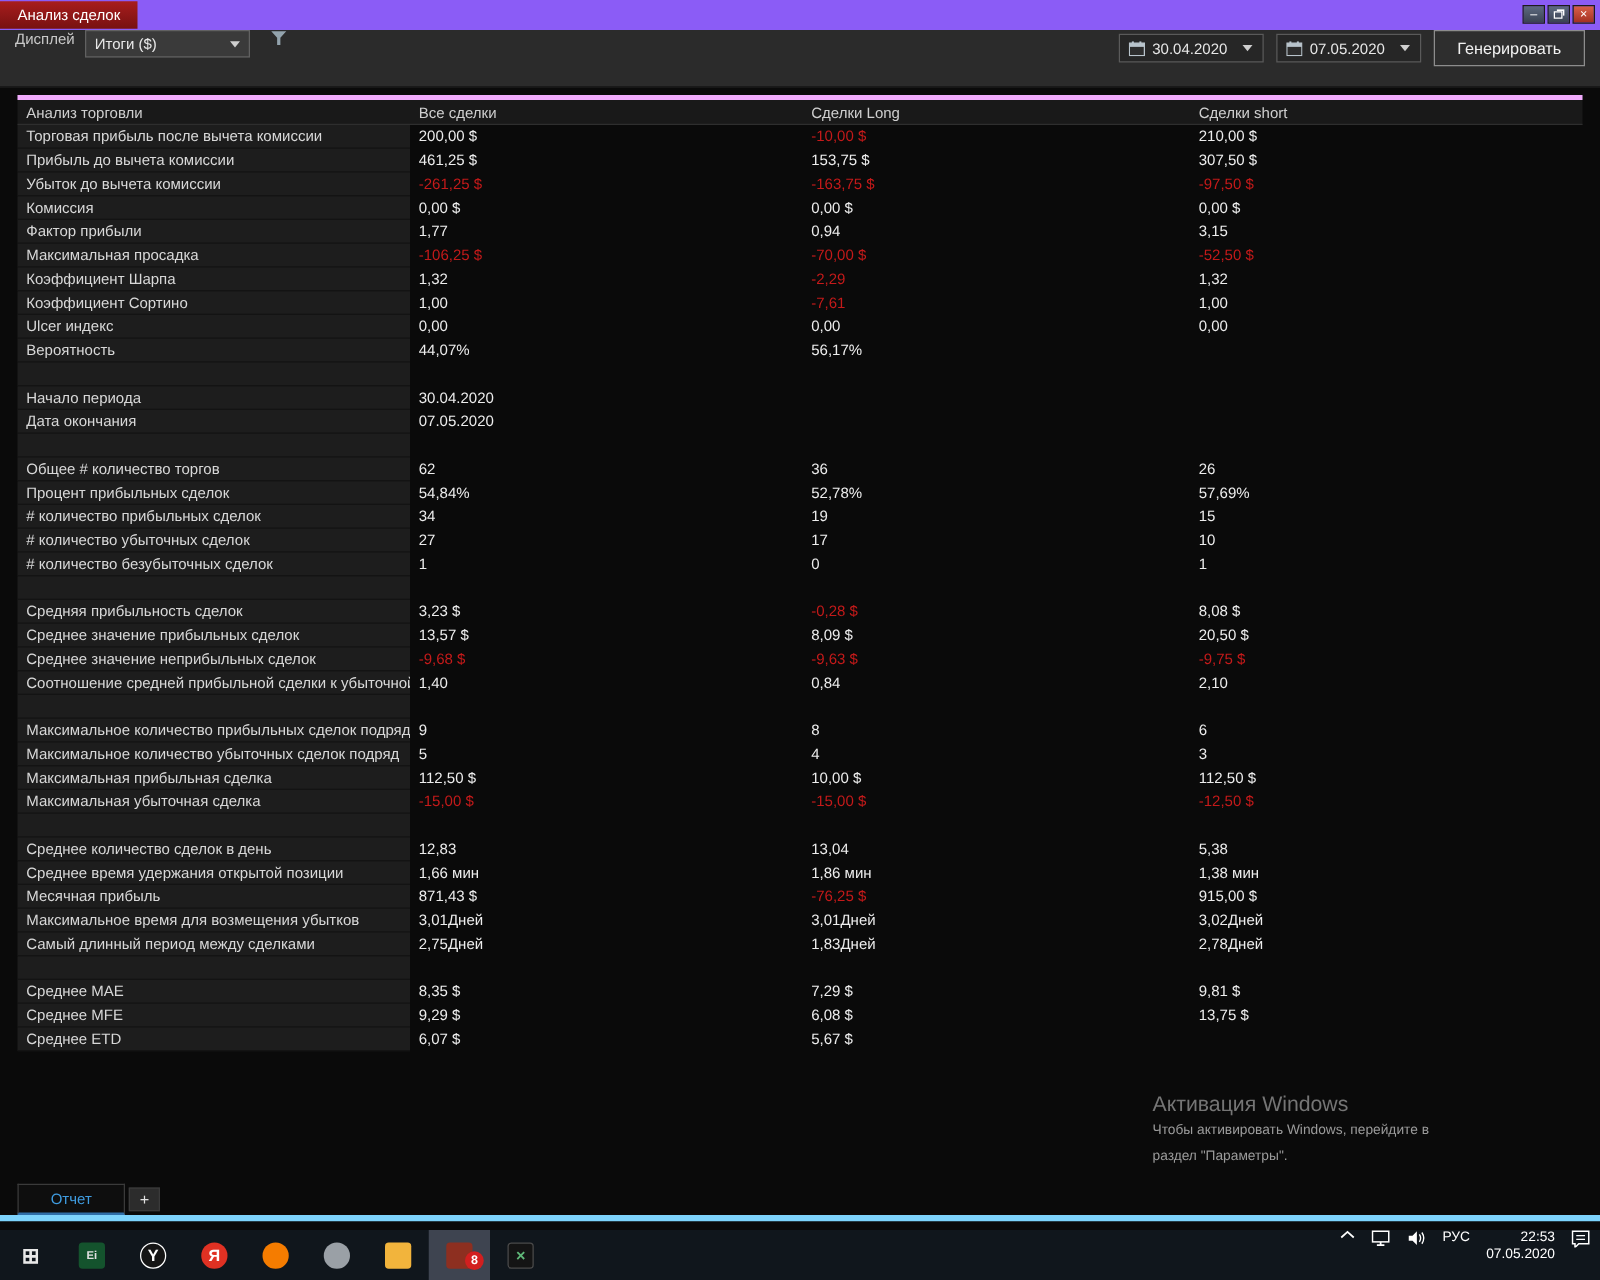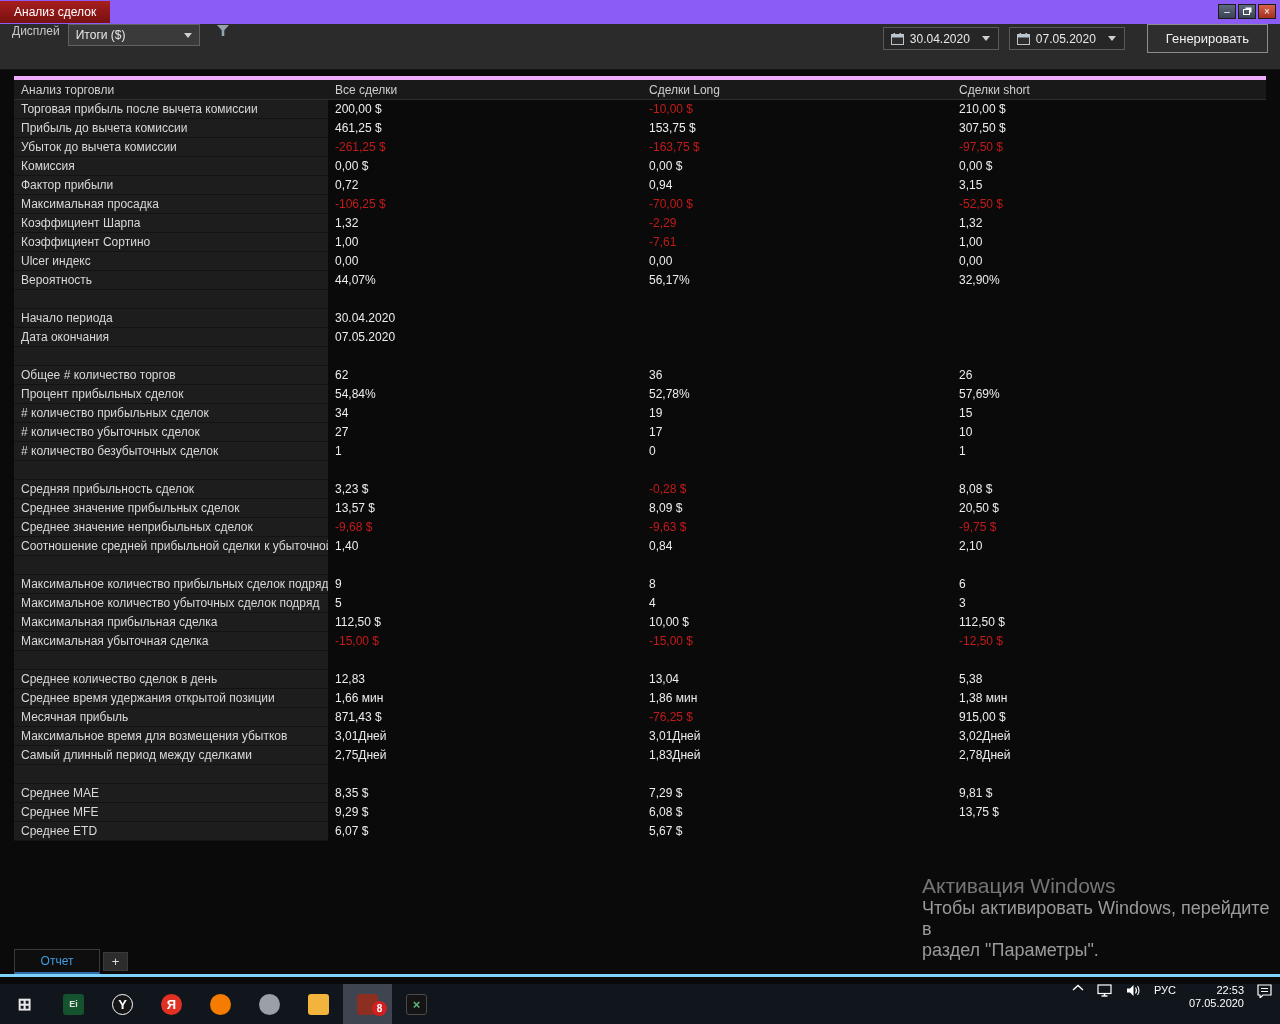--- a/index.html
+++ b/index.html
@@ -27,44 +27,44 @@
   .dropdown { width:132px; height:22px; background:#3a3a3a; border:1px solid #616161;
               color:#e8e8e8; font-size:12px; display:flex; align-items:center; padding:0 7px; }
   .caret { width:0; height:0; border-left:4px solid transparent; border-right:4px solid transparent;
            border-top:5px solid #cfcfcf; margin-left:auto; }
   .funnel { margin-left:16px; display:flex; align-items:center; }
   .toolbar-right { margin-left:auto; display:flex; gap:10px; align-items:center; }
   .datepicker { height:23px; min-width:116px; background:#262626; border:1px solid #5a5a5a;
                 display:flex; align-items:center; gap:6px; padding:0 7px; color:#e8e8e8; font-size:12px; }
   .datepicker .caret { margin-left:6px; }
   .generate-btn { height:29px; padding:13px 18px; background:#2e2e2e; border:1px solid #8d8d8d;
-                  color:#f2f2f2; font-size:13px; display:flex; align-items:center;margin-left:12px; }
+                  color:#f2f2f2; font-size:13px; display:flex; align-items:center; }
 
   
   .report { position:absolute; top:76px; left:14px; right:14px; }
   .thead { display:grid; grid-template-columns:314px 314px 310px 1fr; height:24px;
            background:#191919; border-top:4px solid #f0abfc; border-bottom:1px solid #2e2e2e;
            align-items:center; color:#cfcfcf; font-size:12px; }
   .thead > div { padding-left:7px; white-space:nowrap; overflow:hidden; }
   .trow { display:grid; grid-template-columns:314px 314px 310px 1fr; height:19px;
           font-size:12px; align-items:center; }
   .tcell { padding-left:7px; white-space:nowrap; overflow:hidden; line-height:19px; }
   .tcell.label { background:#1d1d1d; border-bottom:1px solid #131313; color:#d8d8d8; height:19px; }
   .tcell.value { color:#ededed; }
   .tcell.neg { color:#c41a1a; }
 
   
   .watermark { position:absolute; left:922px; top:874px; width:350px; }
-  .wm-title { font-size:21px; color:#757575; }
-  .wm-line { font-size:18px; color:#9b9b9b; line-height:21px; }
+  .wm-title { font-size:17px; color:#757575; }
+  .wm-line { font-size:11px; color:#9b9b9b; line-height:21px; }
   .wm-line:first-of-type { margin-top:7px; }
 
   
   .tabstrip { position:absolute; left:0; right:0; top:950px; height:27px;
-              border-bottom:3px solid #7dd3fc; display:flex; align-items:flex-end;
+              border-bottom:5px solid #7dd3fc; display:flex; align-items:flex-end;
               gap:3px; padding-left:14px; }
   .tab { height:25px; min-width:86px; background:#0e0e0e; border:1px solid #3a3a3a;
          border-bottom:2px solid #2f6ea8; color:#3f9ce0; font-size:12px;
          display:flex; align-items:center; justify-content:center; }
   .tab-add { height:19px; width:25px; background:#2c2c2c; border:1px solid #3a3a3a;
              color:#e0e0e0; font-size:13px; display:flex; align-items:center;
              justify-content:center; margin-bottom:3px; }
 
   
   .taskbar { position:absolute; left:0; right:0; bottom:0; height:40px; background:#10161c;
@@ -159,21 +159,21 @@
           <div class="tcell value neg">-97,50 $</div>
         </div>
         <div class="trow">
           <div class="tcell label">Комиссия</div>
           <div class="tcell value">0,00 $</div>
           <div class="tcell value">0,00 $</div>
           <div class="tcell value">0,00 $</div>
         </div>
         <div class="trow">
           <div class="tcell label">Фактор прибыли</div>
-          <div class="tcell value">0,72</div>
+          <div class="tcell value">1,77</div>
           <div class="tcell value">0,94</div>
           <div class="tcell value">3,15</div>
         </div>
         <div class="trow">
           <div class="tcell label">Максимальная просадка</div>
           <div class="tcell value neg">-106,25 $</div>
           <div class="tcell value neg">-70,00 $</div>
           <div class="tcell value neg">-52,50 $</div>
         </div>
         <div class="trow">
@@ -191,21 +191,20 @@
         <div class="trow">
           <div class="tcell label">Ulcer индекс</div>
           <div class="tcell value">0,00</div>
           <div class="tcell value">0,00</div>
           <div class="tcell value">0,00</div>
         </div>
         <div class="trow">
           <div class="tcell label">Вероятность</div>
           <div class="tcell value">44,07%</div>
           <div class="tcell value">56,17%</div>
-          <div class="tcell value">32,90%</div>
         </div>
         <div class="trow">
           <div class="tcell label"></div>
           <div class="tcell value"></div>
           <div class="tcell value"></div>
           <div class="tcell value"></div>
         </div>
         <div class="trow">
           <div class="tcell label">Начало периода</div>
           <div class="tcell value">30.04.2020</div>

